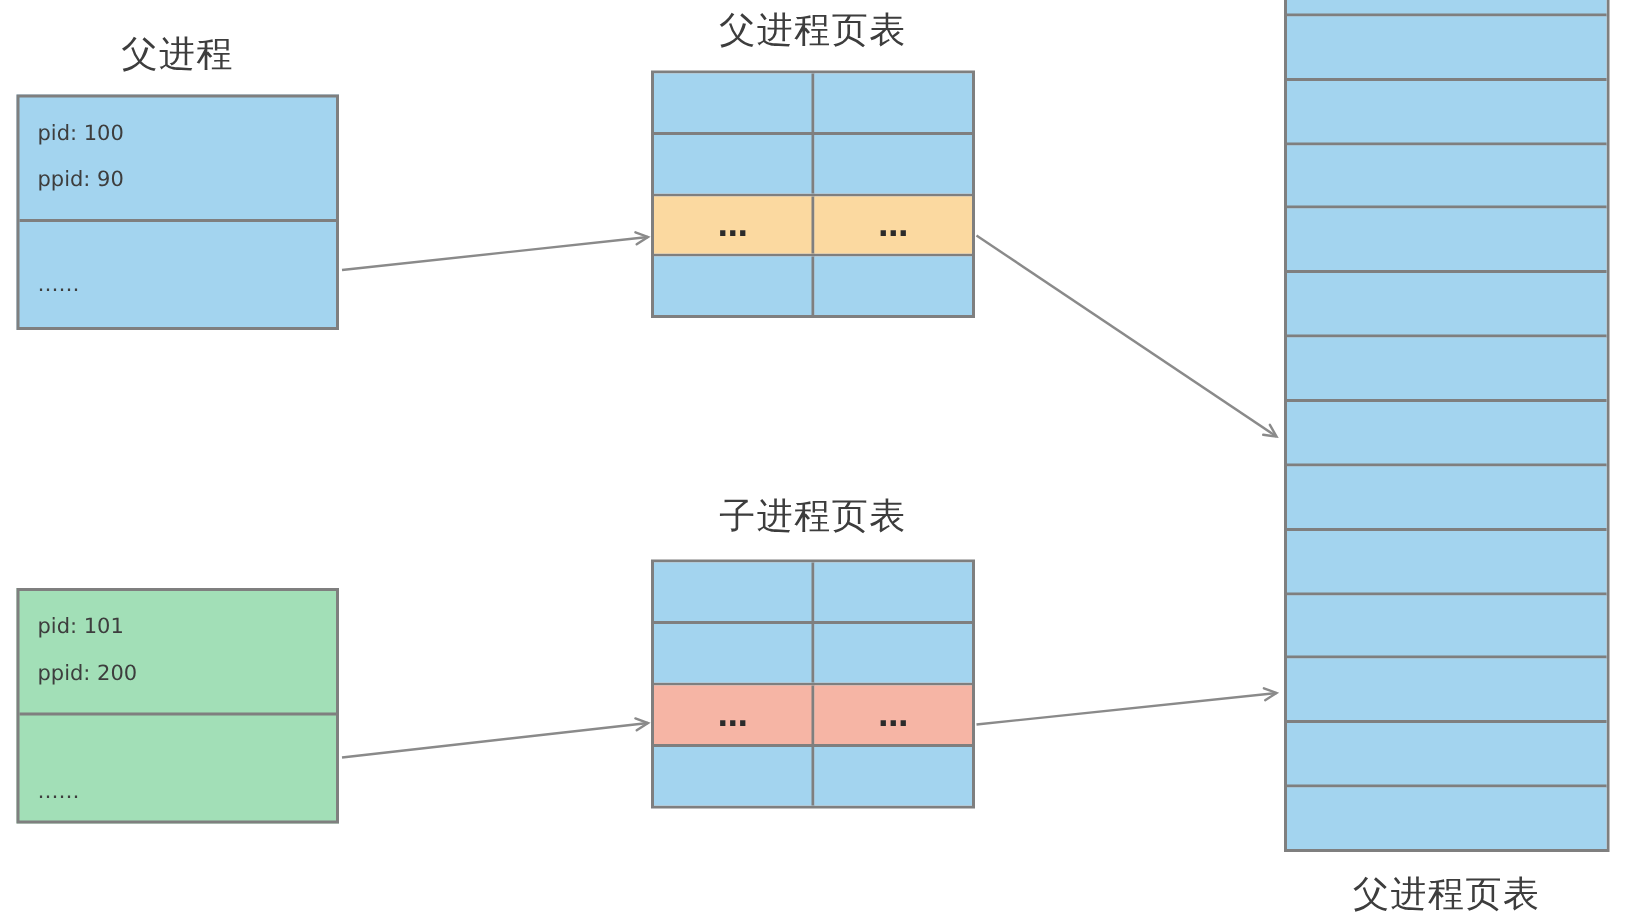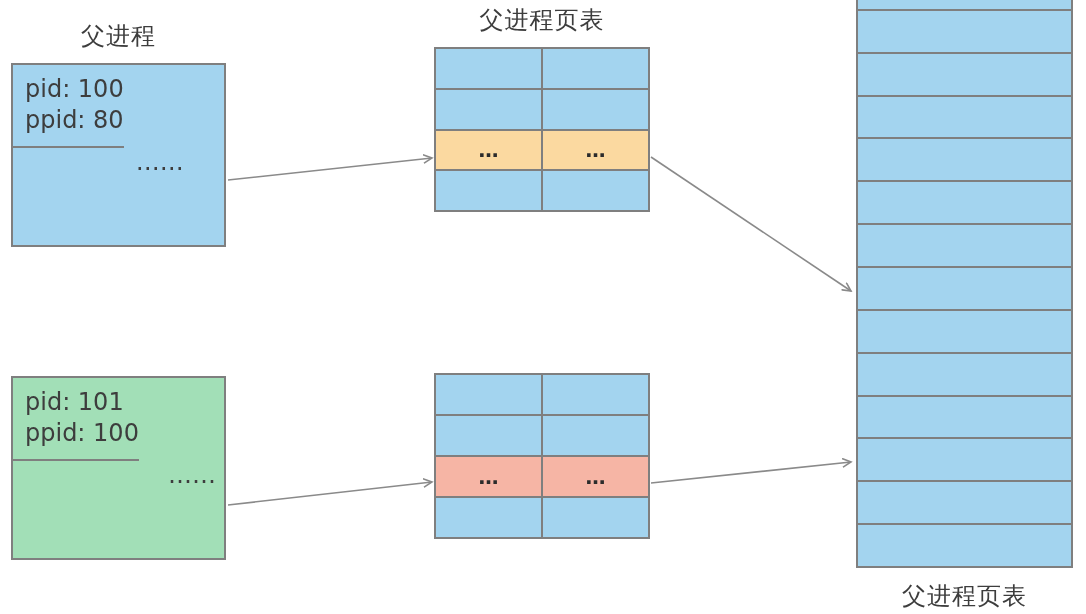--- a/index.html
+++ b/index.html
@@ -12,25 +12,25 @@
     font-family:"DejaVu Sans","Liberation Sans",sans-serif;color:var(--text);
   }
   .diagram-title{position:absolute;text-align:center;font-size:24px;letter-spacing:1px;}
   #parent-process-title{left:11px;top:20px;width:215px;}
   #parent-table-title{left:424px;top:4px;width:236px;}
   #child-process-title{left:11px;top:349px;width:215px;}
   #child-table-title{left:424px;top:328px;width:236px;}
   #physical-memory-label{left:856px;top:580px;width:217px;}
 
   .proc-box{
-    position:absolute;width:215px;height:184px;border:2px solid var(--border);
-    box-sizing:border-box;display:flex;flex-direction:row;font-size:24px;
+    position:absolute;width:215px;height:157px;border:2px solid var(--border);
+    box-sizing:border-box;display:flex;flex-direction:column;font-size:14px;
   }
   #parent-process-box{left:11px;top:63px;background:var(--parent-box);}
-  #child-process-box{left:11px;top:376px;background:var(--child-box);gap:17px;}
+  #child-process-box{left:11px;top:392px;background:var(--child-box);gap:17px;}
   .proc-top{height:72px;border-bottom:2px solid var(--border);padding:9px 0 0 12px;line-height:31px;}
   .proc-bottom{flex:1;display:flex;align-items:center;padding:14px 0 0 12px;}
 
   .page-table{
     position:absolute;width:216px;border:2px solid var(--border);
     box-sizing:border-box;display:flex;flex-direction:column;
   }
   #parent-page-table{left:434px;top:47px;height:165px;}
   #child-page-table{left:434px;top:373px;height:166px;}
   .pt-row{flex:1;display:flex;border-bottom:2px solid var(--border);}
@@ -56,35 +56,36 @@
 </head>
 <body>
 
 <div class="stage">
 
   <div class="diagram-title" id="parent-process-title">父进程</div>
 
   <div class="diagram-title" id="parent-table-title">父进程页表</div>
 
 
+  <div class="diagram-title" id="child-table-title">子进程页表</div>
 
   <div class="diagram-title" id="physical-memory-label">父进程页表</div>
 
   <div class="proc-box" id="parent-process-box">
     <div class="proc-top">
       <div>pid: 100</div>
-      <div>ppid: 80</div>
+      <div>ppid: 90</div>
     </div>
     <div class="proc-bottom">……</div>
   </div>
 
   <div class="proc-box" id="child-process-box">
     <div class="proc-top">
       <div>pid: 101</div>
-      <div>ppid: 100</div>
+      <div>ppid: 200</div>
     </div>
     <div class="proc-bottom">……</div>
   </div>
 
   <div class="page-table" id="parent-page-table">
       <div class="pt-row">
         <div class="pt-cell"></div>
         <div class="pt-cell"></div>
       </div>
       <div class="pt-row">

